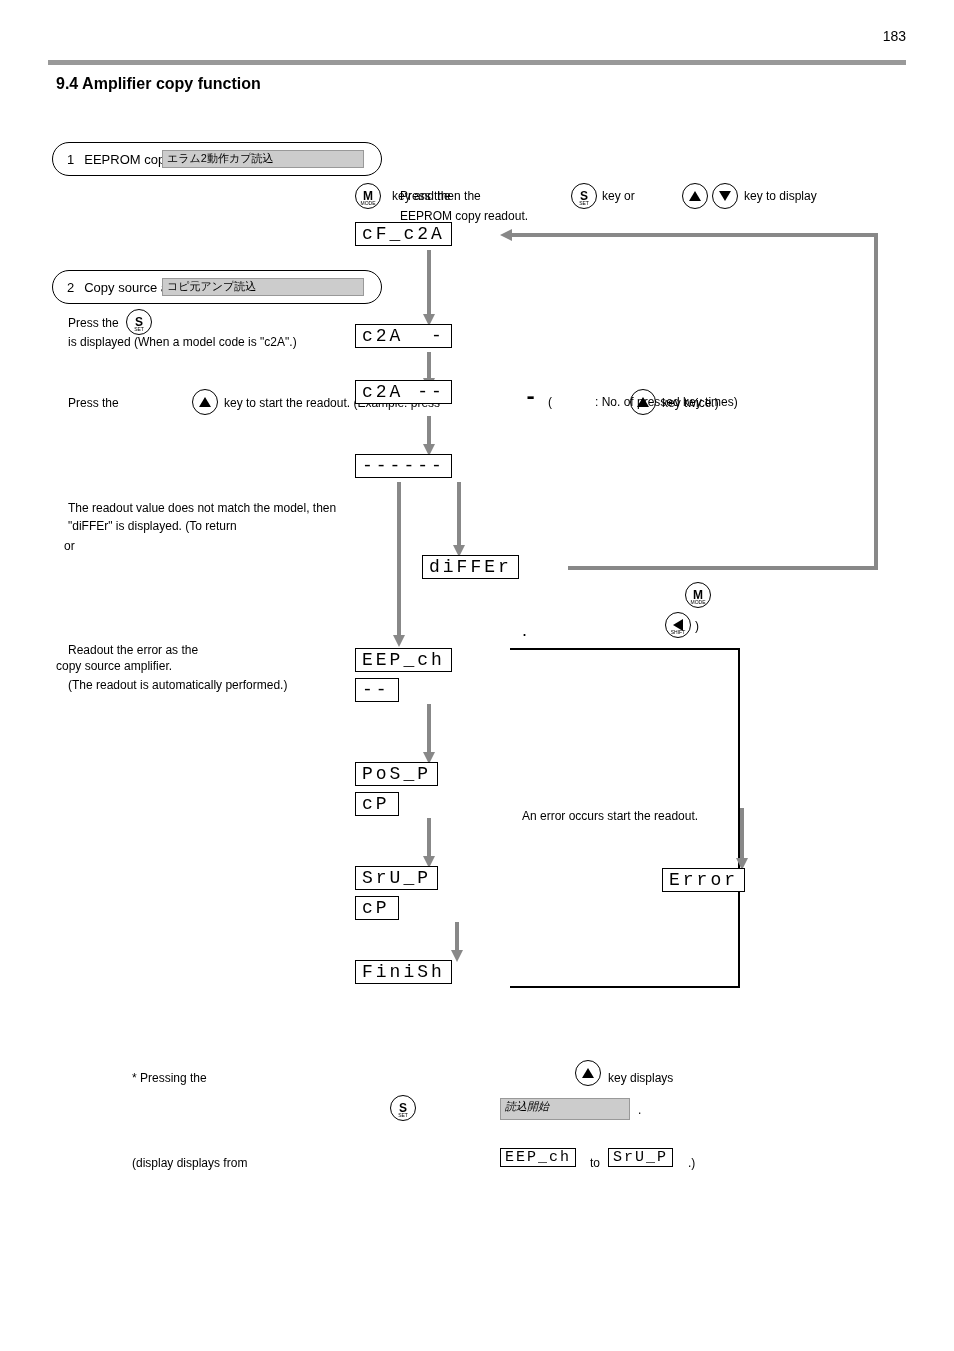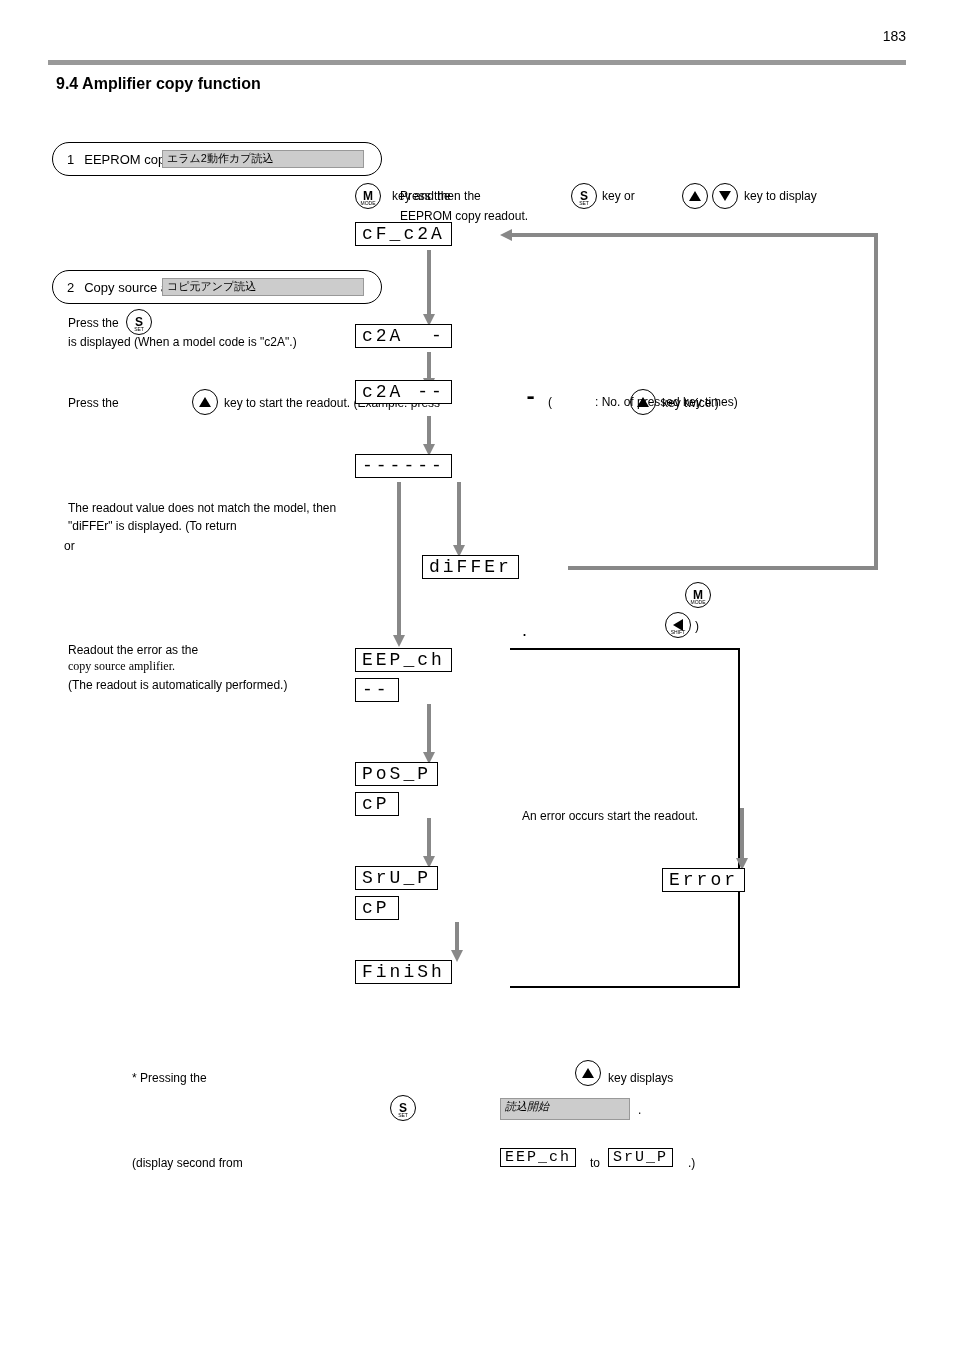--- a/index.html
+++ b/index.html
@@ -153,21 +153,21 @@
 
 <div class="lcd" style="left:355px; top:866px;">SrU_P</div>
 <div class="lcd" style="left:355px; top:896px; width:44px;">cP</div>
 
 <div class="arrow-line" style="left:455px; top:922px; width:4px; height:30px;"></div>
 <div class="arrow-head-down" style="left:451px; top:950px;"></div>
 
 <div class="lcd" style="left:355px; top:960px;">FiniSh</div>
 
 <div class="text" style="left:68px; top:642px;">Readout the error as the</div>
-<div class="text" style="left:68px; top:658px;font-family:Liberation Serif, serif;">copy source amplifier.</div>
+<div class="text" style="left:56px; top:658px;">copy source amplifier.</div>
 <div class="text" style="left:68px; top:677px;">(The readout is automatically performed.)</div>
 
 <div class="bracket" style="left:510px; top:648px; width:230px; height:340px;"></div>
 
 <div class="arrow-line" style="left:740px; top:808px; width:4px; height:52px;"></div>
 <div class="arrow-head-down" style="left:736px; top:858px;"></div>
 <div class="lcd" style="left:662px; top:868px;">Error</div>
 <div class="text" style="left:522px; top:808px;">An error occurs start the readout.</div>
 
 <div class="text" style="left:132px; top:1070px;">* <span>Pressing the </span></div>
@@ -176,19 +176,19 @@
     </div>
 <div class="text" style="left:608px; top:1070px;"><span> key displays </span></div>
 
 <div class="key" style="left:390px; top:1095px;">
       <span class="big">S</span>
       <span class="small">SET</span>
     </div>
 <div class="shaded" style="left:500px; top:1098px; width:130px; height:22px;font-style:italic;">読込開始</div>
 <div class="text" style="left:638px; top:1102px;"><span>.</span></div>
 
-<div class="text" style="left:132px; top:1155px;"><span>(display second from </span></div>
+<div class="text" style="left:132px; top:1155px;"><span>(display displays from </span></div>
 <div class="lcd small" style="left:500px; top:1148px;">EEP_ch</div>
 <div class="text" style="left:590px; top:1155px;"><span> to </span></div>
 <div class="lcd small" style="left:608px; top:1148px;">SrU_P</div>
 <div class="text" style="left:688px; top:1155px;"><span> .)</span></div>
 
 </div>
 
 </body></html>

